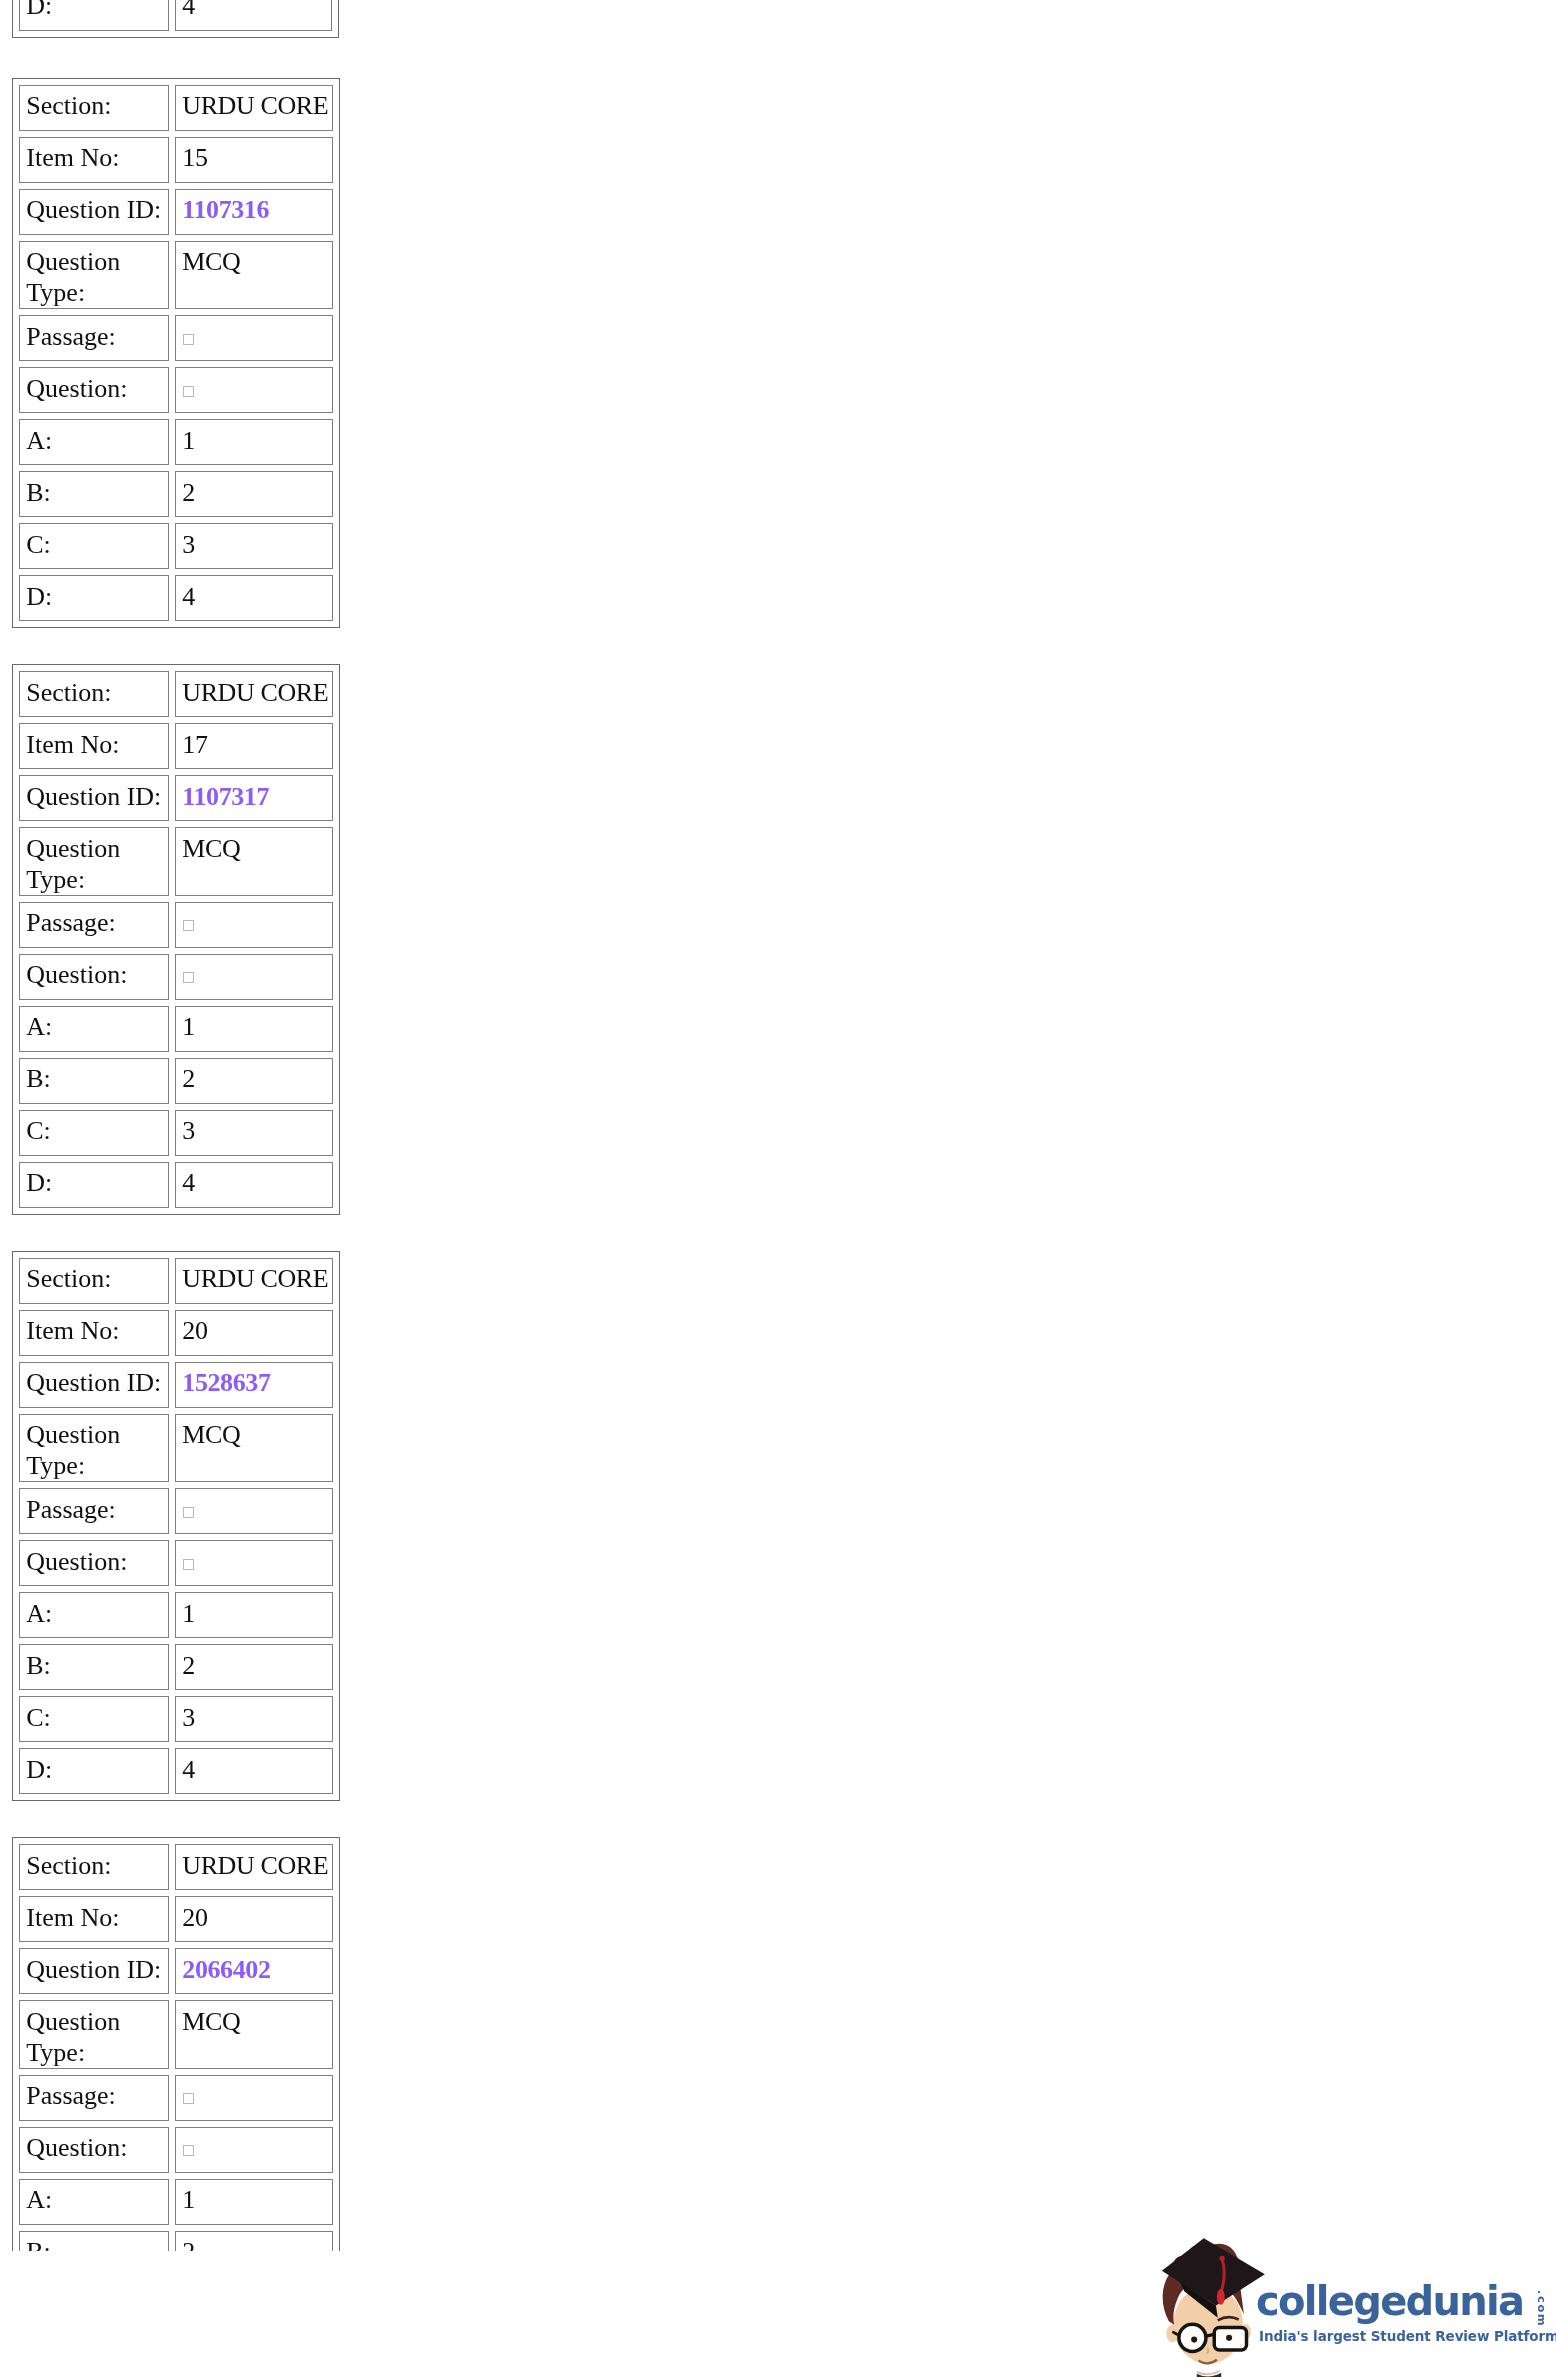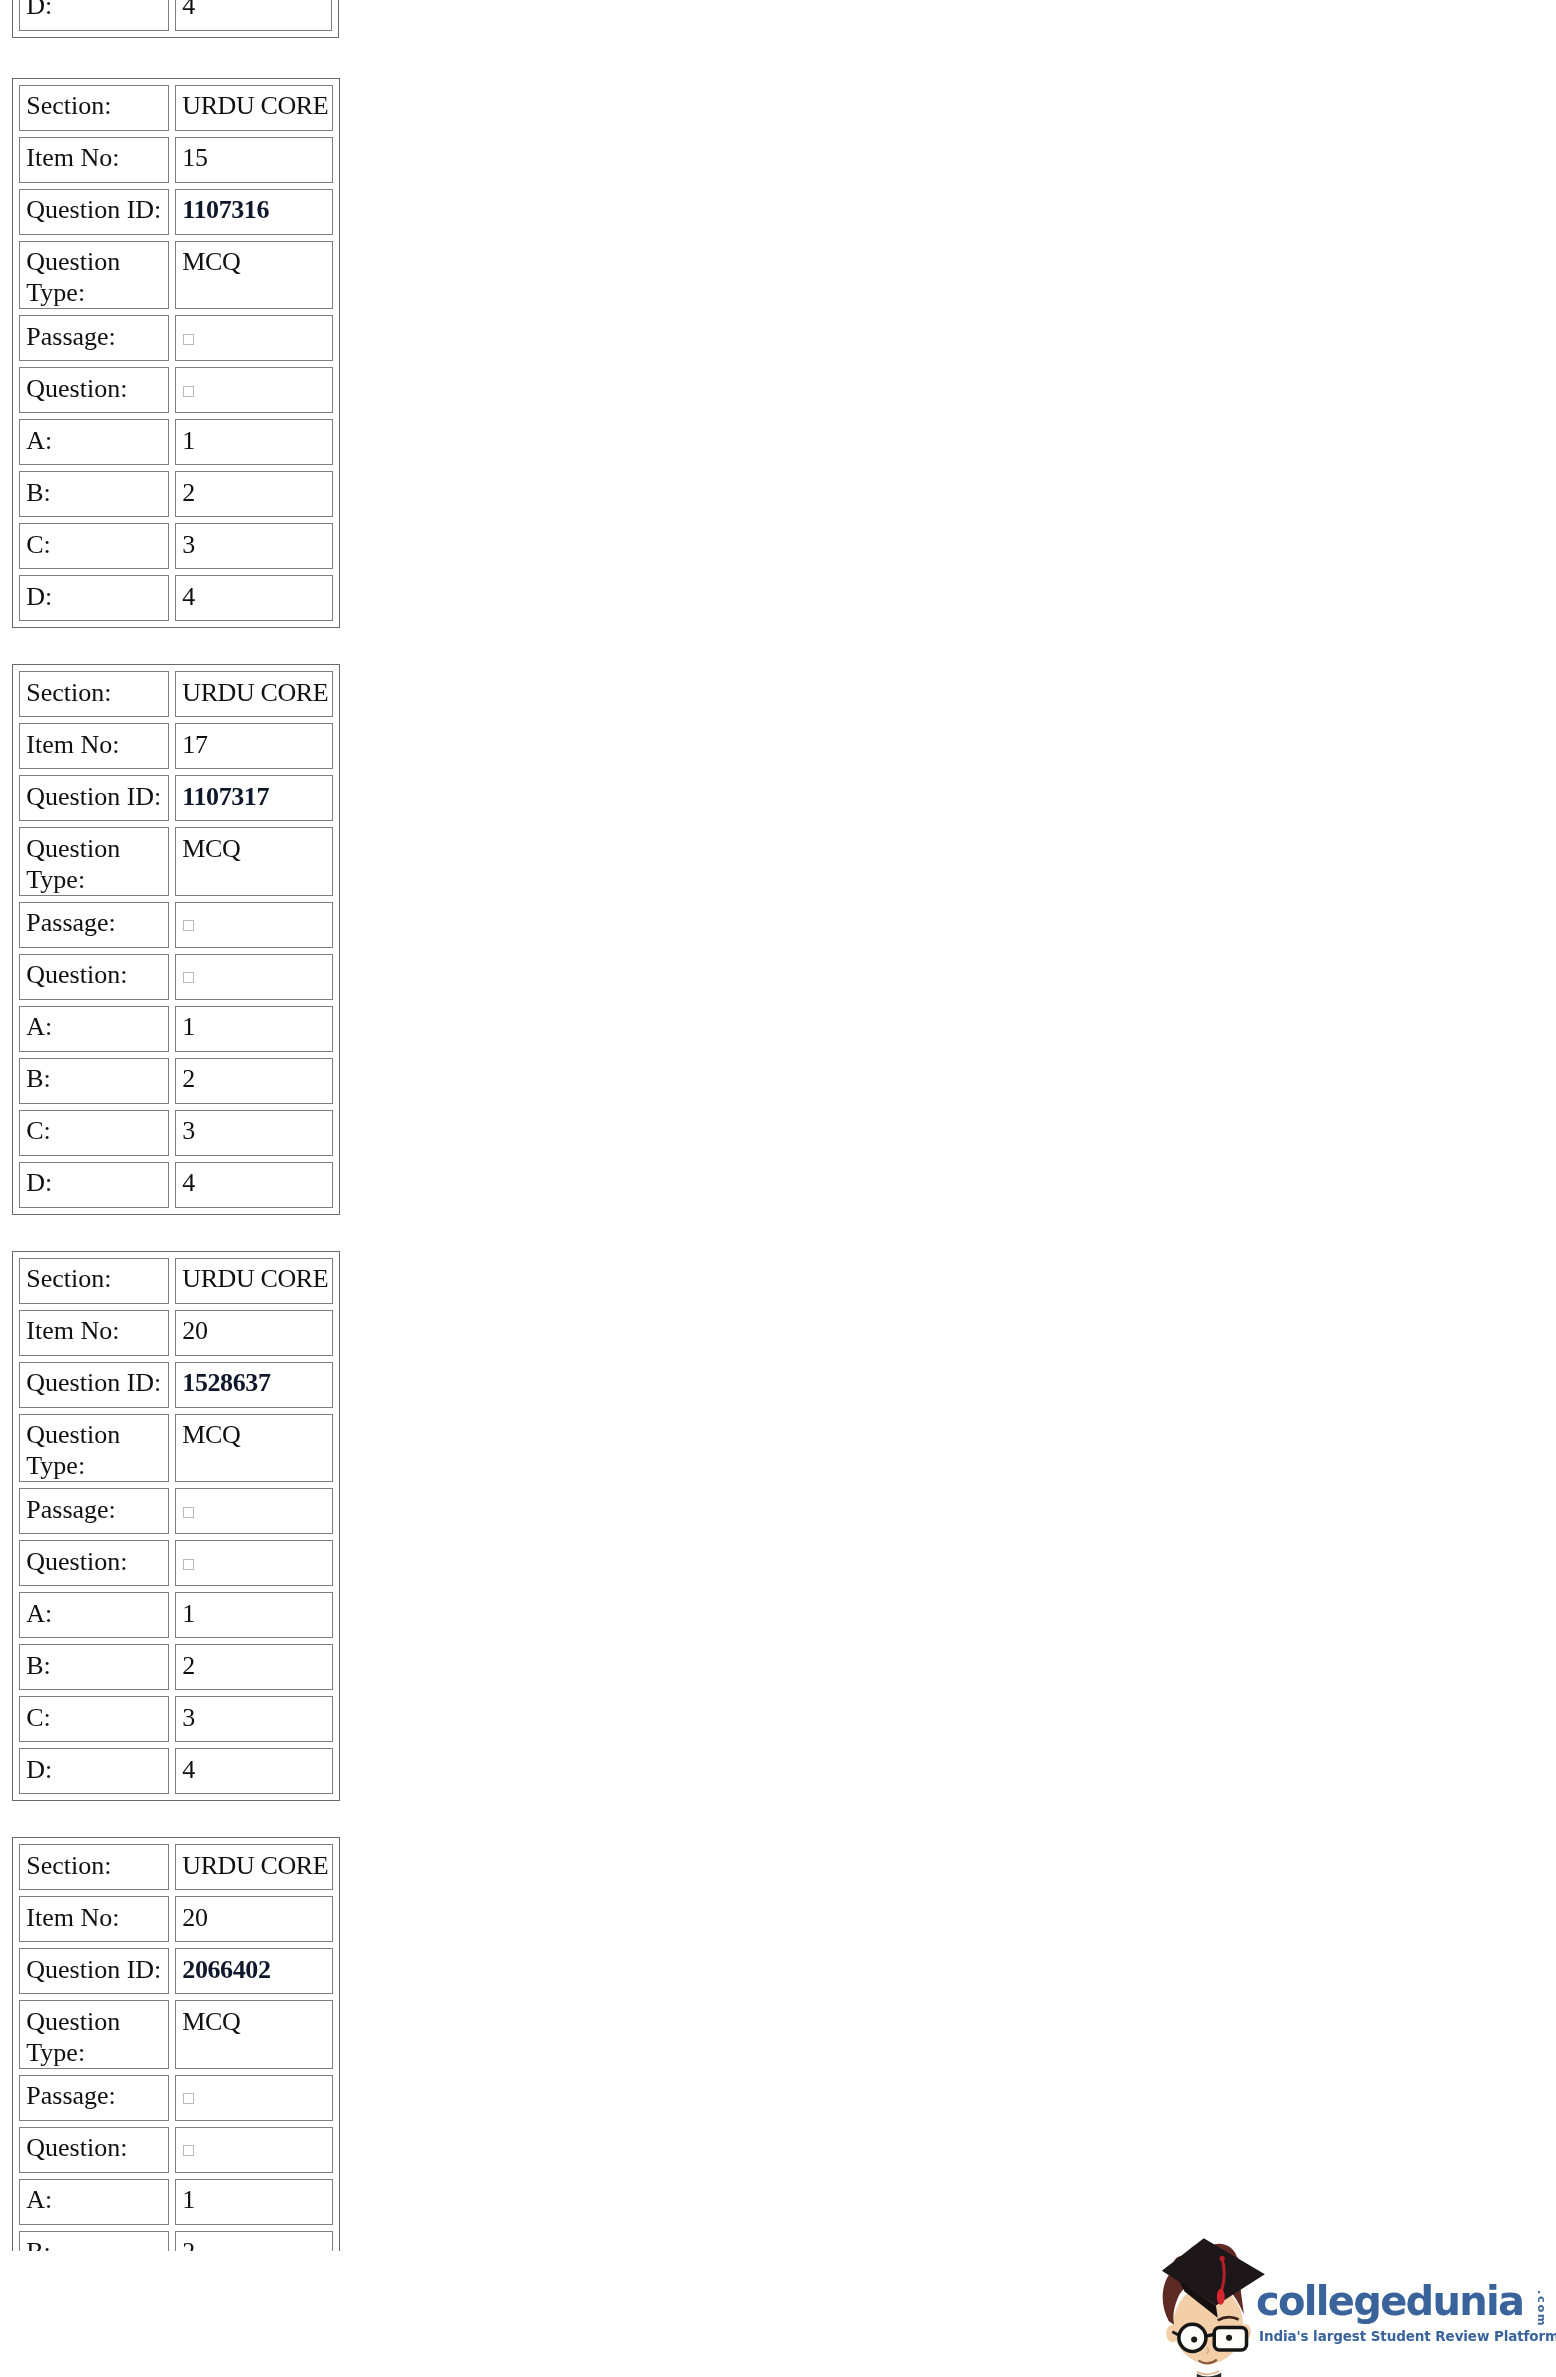--- a/index.html
+++ b/index.html
@@ -30,21 +30,21 @@
     padding: 4.4px 3.5px 0 6.1px;
     font-size: 26px;
     line-height: 31px;
     color: #101010;
   }
   td.lab { width: 150px; }
   td.val { width: 157px; }
   .vw { white-space: nowrap; overflow: hidden; letter-spacing: -0.4px; }
 
   a.qid {
-    color: #0f172a;
+    color: #8b5cf6;
     font-weight: bold;
     text-decoration: none;
     letter-spacing: -0.4px;
   }
 
   .tofu {
     display: inline-block;
     width: 8.7px; height: 8.7px;
     border: 1.7px solid #b9b9b9;
     background: #ffffff;

